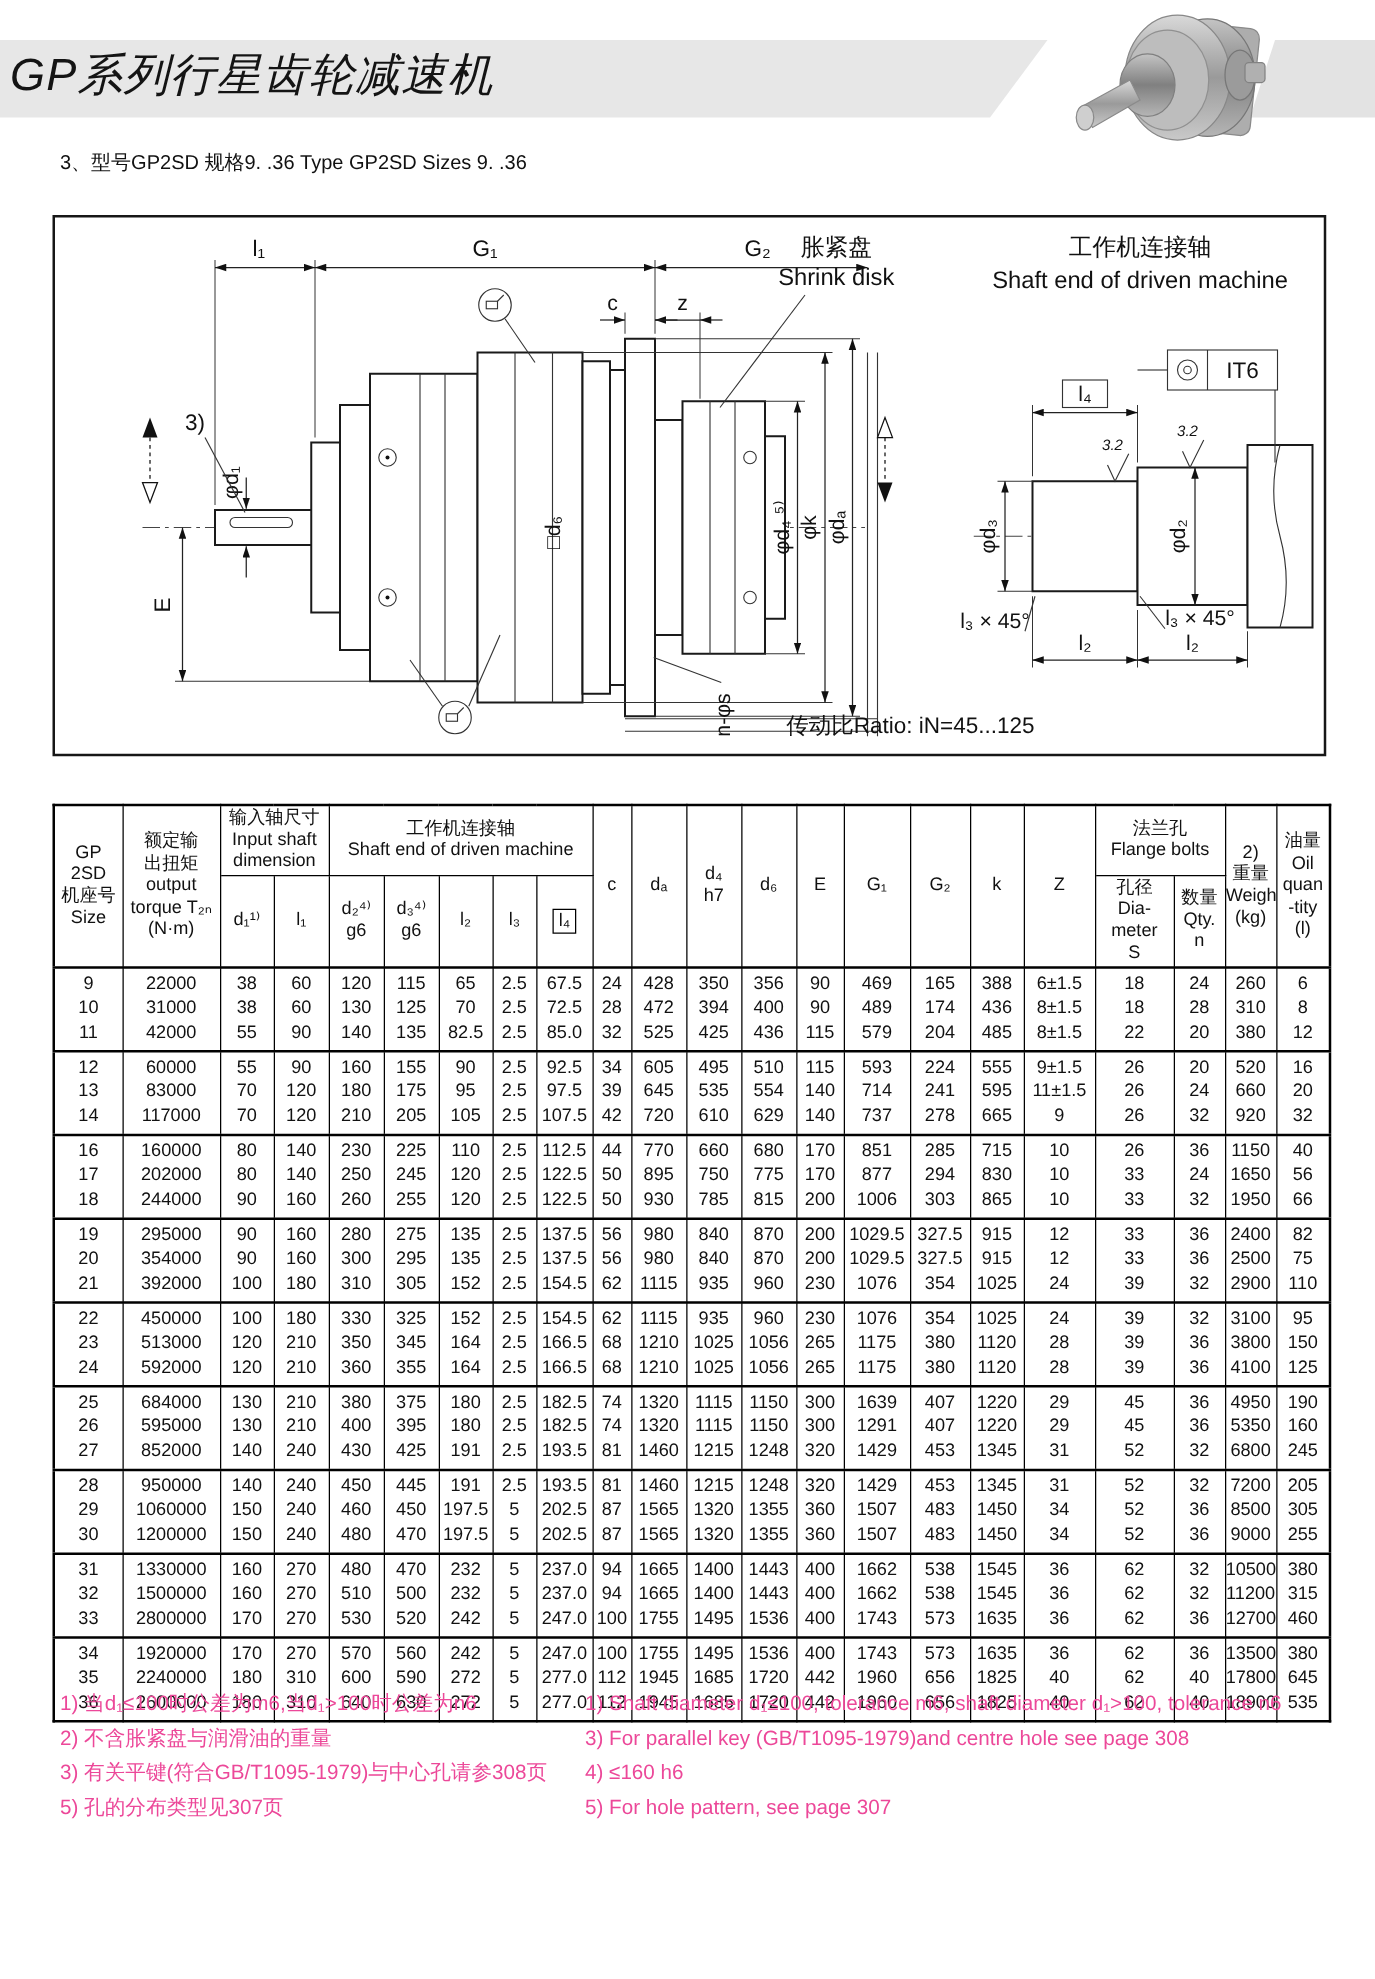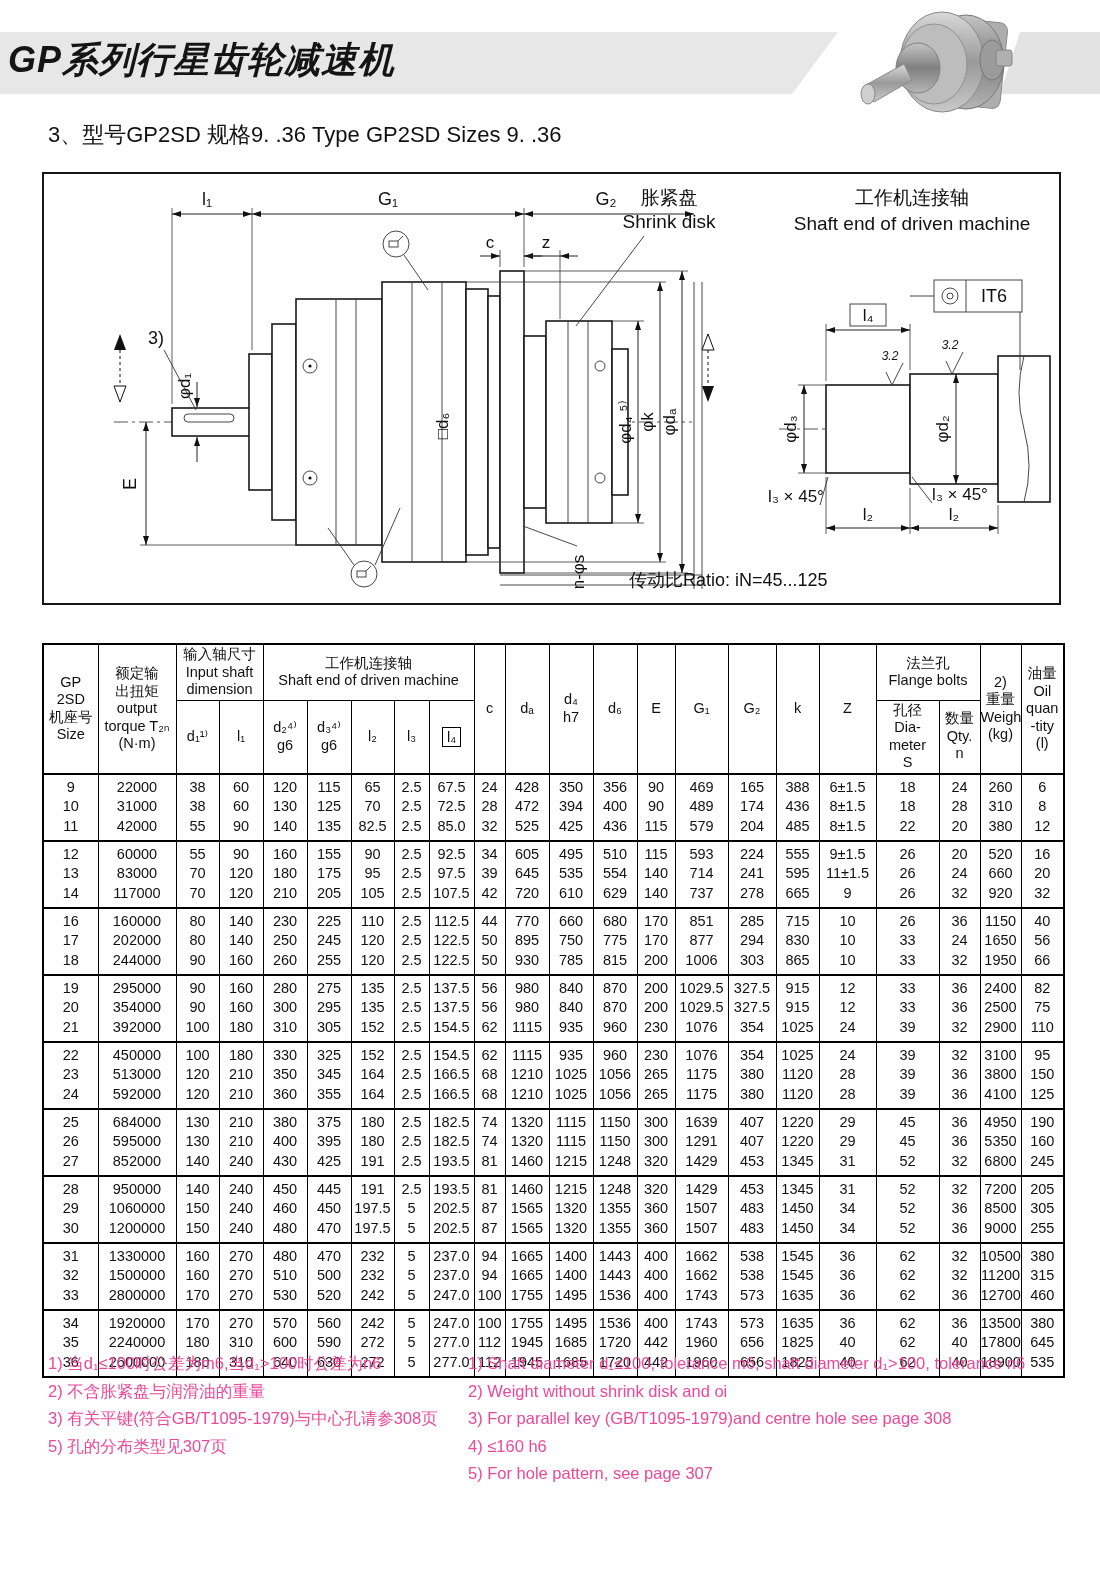--- a/index.html
+++ b/index.html
@@ -2,23 +2,23 @@
 <html><head>
 <meta charset="utf-8">
 <style>
   html,body{margin:0;padding:0;background:#ffffff;}
   #page{position:relative;width:1100px;height:1583px;background:#fff;
         font-family:"Liberation Sans","DejaVu Sans",sans-serif;color:#111;overflow:hidden;}
 
   
   #band-svg{position:absolute;left:0;top:0;width:1100px;height:130px;}
   #page-title{position:absolute;left:8px;top:36px;width:760px;
-              font-size:36px;font-weight:bold;font-style:italic;letter-spacing:1px;color:#141414;}
+              font-size:36px;font-weight:normal;font-style:italic;letter-spacing:1px;color:#141414;}
   #photo-svg{position:absolute;left:846px;top:2px;width:178px;height:120px;}
-  #subtitle{position:absolute;left:48px;top:120px;font-size:22px;color:#111;}
+  #subtitle{position:absolute;left:48px;top:120px;font-size:16px;color:#111;}
 
   
   #diagram-box{position:absolute;left:42px;top:172px;width:1015px;height:429px;border:2.5px solid #161616;background:#fff;}
   #diagram-box svg{display:block;}
   .part{fill:#ffffff;stroke:#1a1a1a;stroke-width:1.6;}
   .thin{fill:none;stroke:#333;stroke-width:0.9;}
   .cl{stroke:#444;stroke-width:0.9;stroke-dasharray:14 4 3 4;fill:none;}
   .ext{stroke:#333;stroke-width:0.8;}
   .dim{stroke:#222;stroke-width:1;fill:none;}
   .lbl{font-size:17px;fill:#111;}
@@ -951,19 +951,18 @@
   </table>
 
   <div id="footnotes-cn" class="footnotes">
       <div>1) 当d₁≤100时公差为m6,当d₁&gt;100时公差为n6</div>
       <div>2) 不含胀紧盘与润滑油的重量</div>
       <div>3) 有关平键(符合GB/T1095-1979)与中心孔请参308页</div>
       <div>5) 孔的分布类型见307页</div>
     </div>
   <div id="footnotes-en" class="footnotes">
       <div>1) Shaft diameter d₁≤100, tolerance m6, shaft diameter d₁&gt;100, tolerance n6</div>
-      <div>2) Weight without shrink disk and oi</div>
       <div>3) For parallel key (GB/T1095-1979)and centre hole see page 308</div>
       <div>4) ≤160 h6</div>
       <div>5) For hole pattern, see page 307</div>
     </div>
 
 </div>
 
 </body></html>

